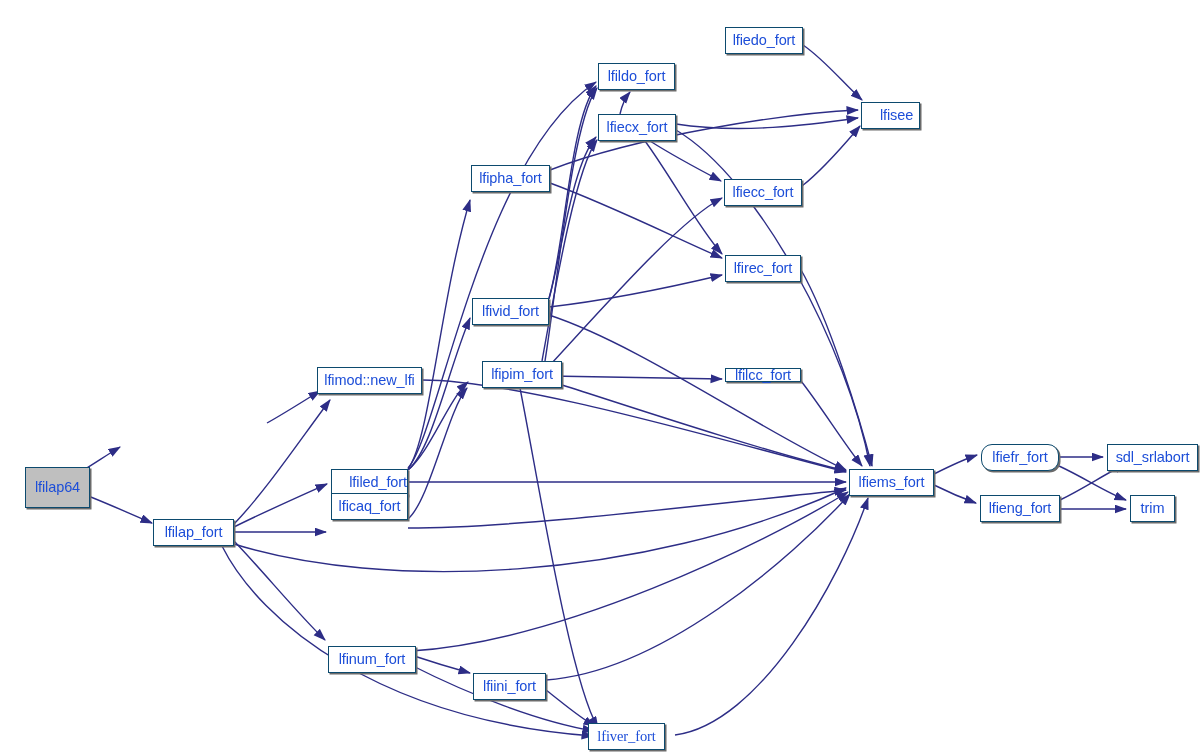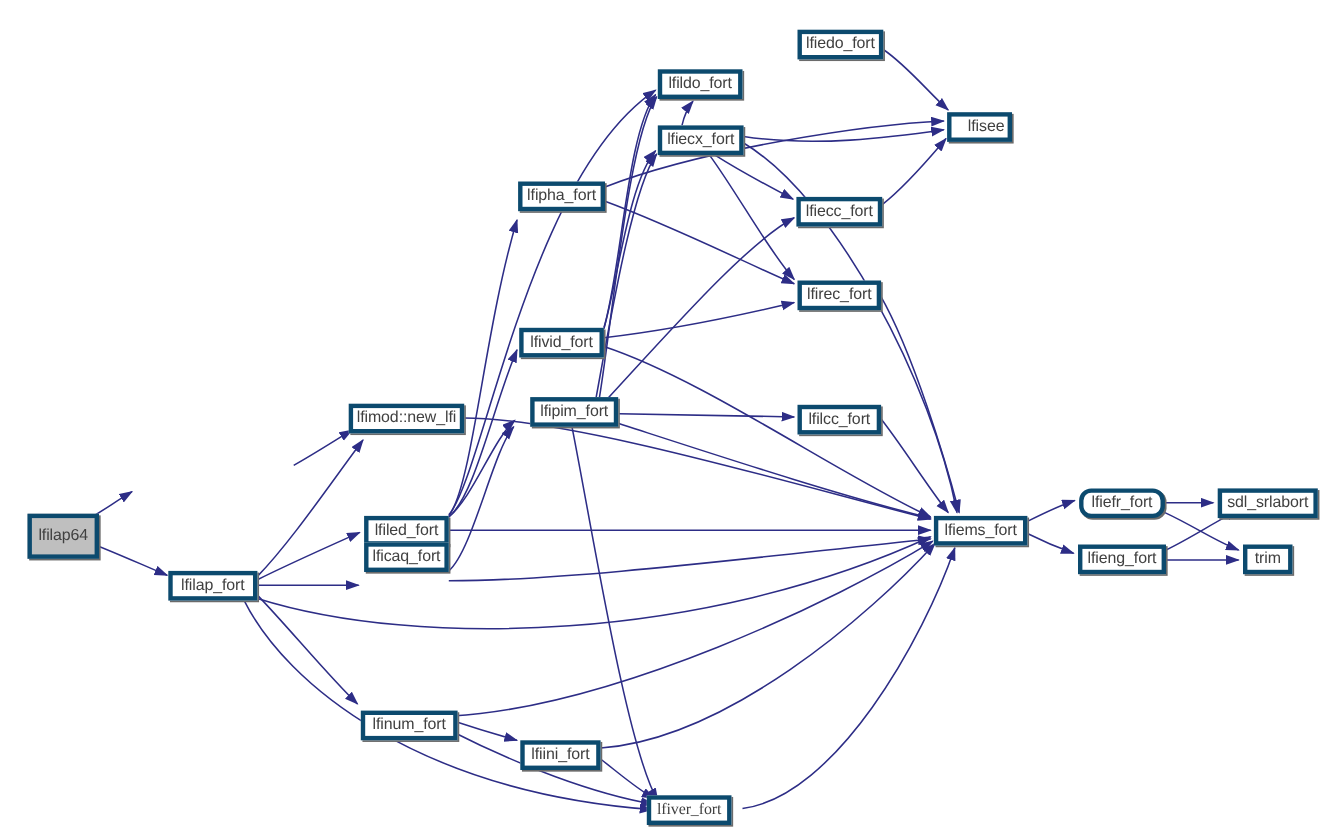--- a/index.html
+++ b/index.html
@@ -1,22 +1,22 @@
 <!DOCTYPE html>
 <html><head>
 <meta charset="utf-8">
 <title>Call graph</title>
 <style>
   html,body{margin:0;padding:0;background:#ffffff;}
   body{font-family:"Liberation Sans", sans-serif;}
   #canvas{position:relative;width:1203px;height:755px;background:#ffffff;overflow:hidden;}
   #edges{position:absolute;left:0;top:0;width:1203px;height:755px;}
-  .node{position:absolute;box-sizing:border-box;border:4px solid #0c4a6e;
+  .node{position:absolute;box-sizing:border-box;border:1px solid #0c4a6e;
         background:#ffffff;display:flex;align-items:center;justify-content:center;
-        font-size:14.5px;color:#404040;white-space:nowrap;letter-spacing:-0.1px;
+        font-size:14.5px;color:#1d4ed8;white-space:nowrap;letter-spacing:-0.1px;
         box-shadow:1.5px 1.5px 0 0 #6b6b6b;}
   .node.current{background:#bfbfbf;}
   .node span{pointer-events:none;line-height:1;}
 </style>
 </head>
 <body>
 
 <div id="canvas">
   <svg id="edges" viewBox="0 0 1203 755">
     <defs>
@@ -79,21 +79,21 @@
   </svg>
 <div class="node current" style="left: 5px; top: 467px; width: 65px; height: 41px; margin-left: 20px;">
       <span>lfilap64</span>
     </div>
     <div class="node" style="left: 153px; top: 519px; width: 81px; height: 27px;">
       <span>lfilap_fort</span>
     </div>
     <div class="node" style="left: 317px; top: 367px; width: 105px; height: 27px;">
       <span>lfimod::new_lfi</span>
     </div>
-    <div class="node" style="left: 331px; top: 469px; width: 77px; height: 27px;">
+    <div class="node" style="left: 331px; top: 469px; width: 77px; height: 27px; justify-content: flex-end;">
       <span>lfiled_fort</span>
     </div>
     <div class="node" style="left: 331px; top: 493px; width: 77px; height: 27px;">
       <span>lficaq_fort</span>
     </div>
     <div class="node" style="left: 328px; top: 646px; width: 88px; height: 27px;">
       <span>lfinum_fort</span>
     </div>
     <div class="node" style="left: 473px; top: 673px; width: 73px; height: 27px;">
       <span>lfiini_fort</span>
@@ -118,21 +118,21 @@
     </div>
     <div class="node" style="left: 725px; top: 27px; width: 78px; height: 27px;">
       <span>lfiedo_fort</span>
     </div>
     <div class="node" style="left: 724px; top: 179px; width: 78px; height: 27px;">
       <span>lfiecc_fort</span>
     </div>
     <div class="node" style="left: 725px; top: 255px; width: 76px; height: 27px;">
       <span>lfirec_fort</span>
     </div>
-    <div class="node" style="left: 725px; top: 368px; width: 76px; height: 27px; text-align: right;">
+    <div class="node" style="left: 725px; top: 368px; width: 76px; height: 14px; text-align: right;">
       <span>lfilcc_fort</span>
     </div>
     <div class="node" style="left: 861px; top: 102px; width: 59px; height: 27px; padding-left: 12px;">
       <span>lfisee</span>
     </div>
     <div class="node" style="left: 849px; top: 469px; width: 85px; height: 27px;">
       <span>lfiems_fort</span>
     </div>
     <div class="node" style="left: 981px; top: 444px; width: 78px; height: 27px; border-radius: 11px;">
       <span>lfiefr_fort</span>

